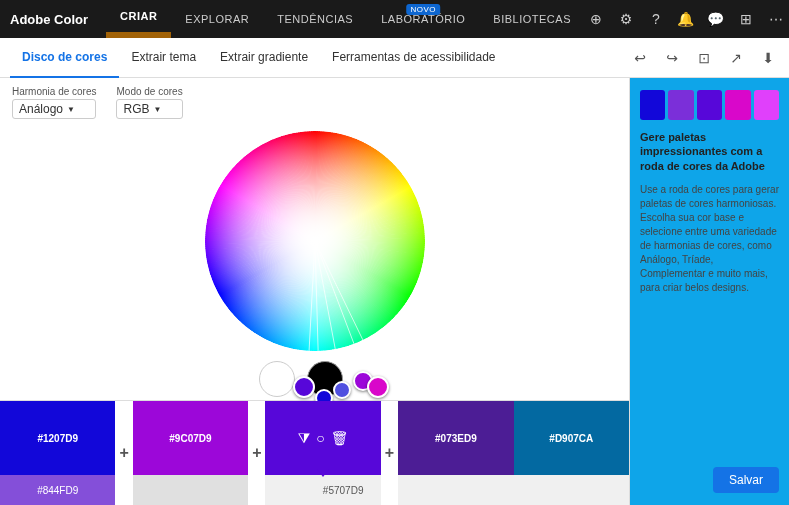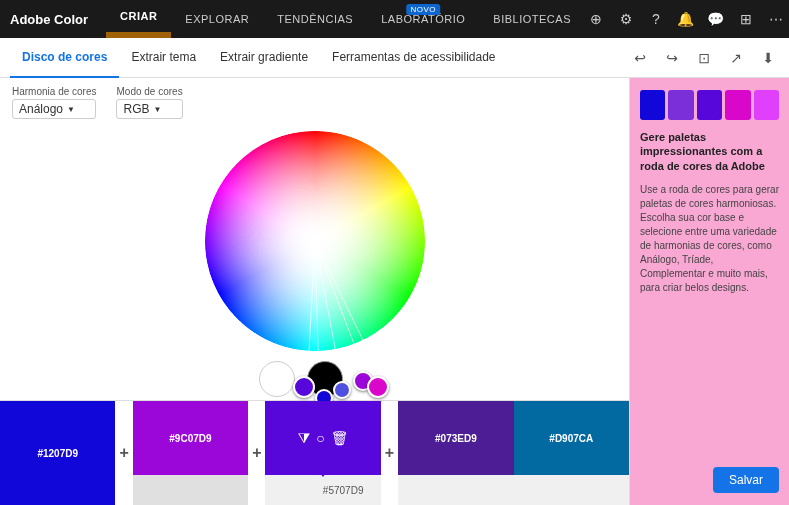--- a/index.html
+++ b/index.html
@@ -255,21 +255,21 @@
       font-size: 16px;
       font-weight: bold;
       display: flex;
       align-items: center;
       padding: 0 4px;
     }
 
     
     .right-panel {
       width: 160px;
-      background: #f9a8d4;
+      background: #0ea5e9;
       border-left: 1px solid #ddd;
       padding: 12px 10px;
       display: flex;
       flex-direction: column;
       gap: 10px;
     }
 
     .preview-swatches {
       display: flex;
       gap: 3px;
@@ -784,20 +784,23 @@
         <div class="eyedropper-icon">✒</div>
       </div>
     </div>
 
     <div class="color-strips">
 
       <div class="color-strip">
         <div class="strip-top" style="background:#1207D9;">
           <span class="strip-label">#1207D9</span>
         </div>
+        <div class="strip-bottom" style="background:#844FD9;">
+          <span class="strip-bottom-label" style="color:#fff;font-size:10px;">#844FD9</span>
+        </div>
       </div>
 
       <div class="strip-plus">+</div>
 
       <div class="color-strip">
         <div class="strip-top" style="background:#9C07D9;">
           <span class="strip-label">#9C07D9</span>
         </div>
         <div class="strip-bottom" style="background:#e0e0e0;">
         </div>

